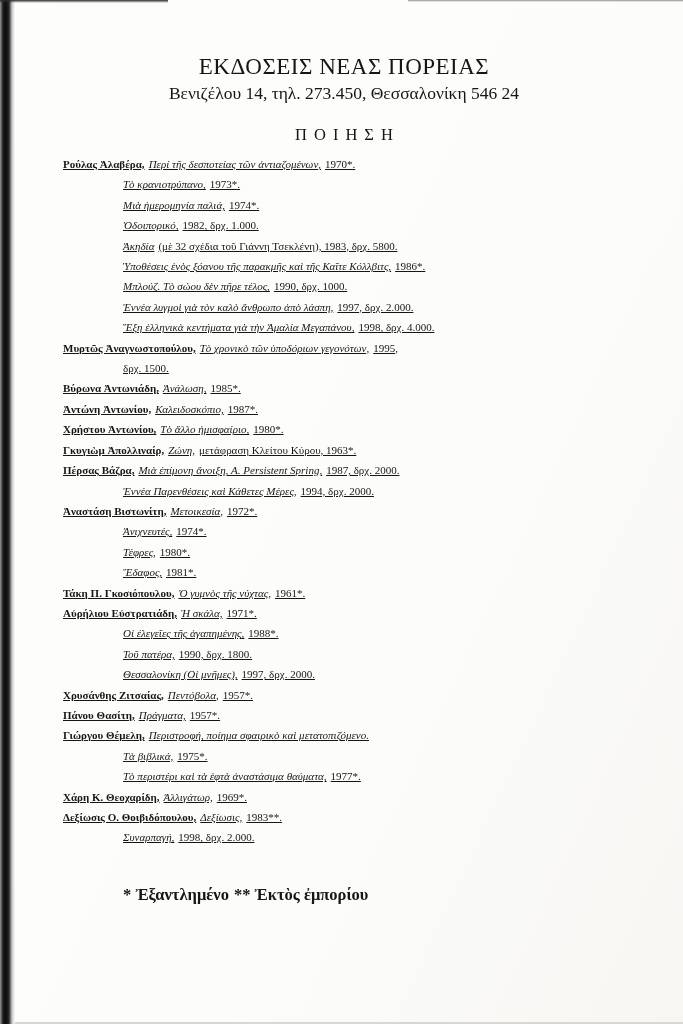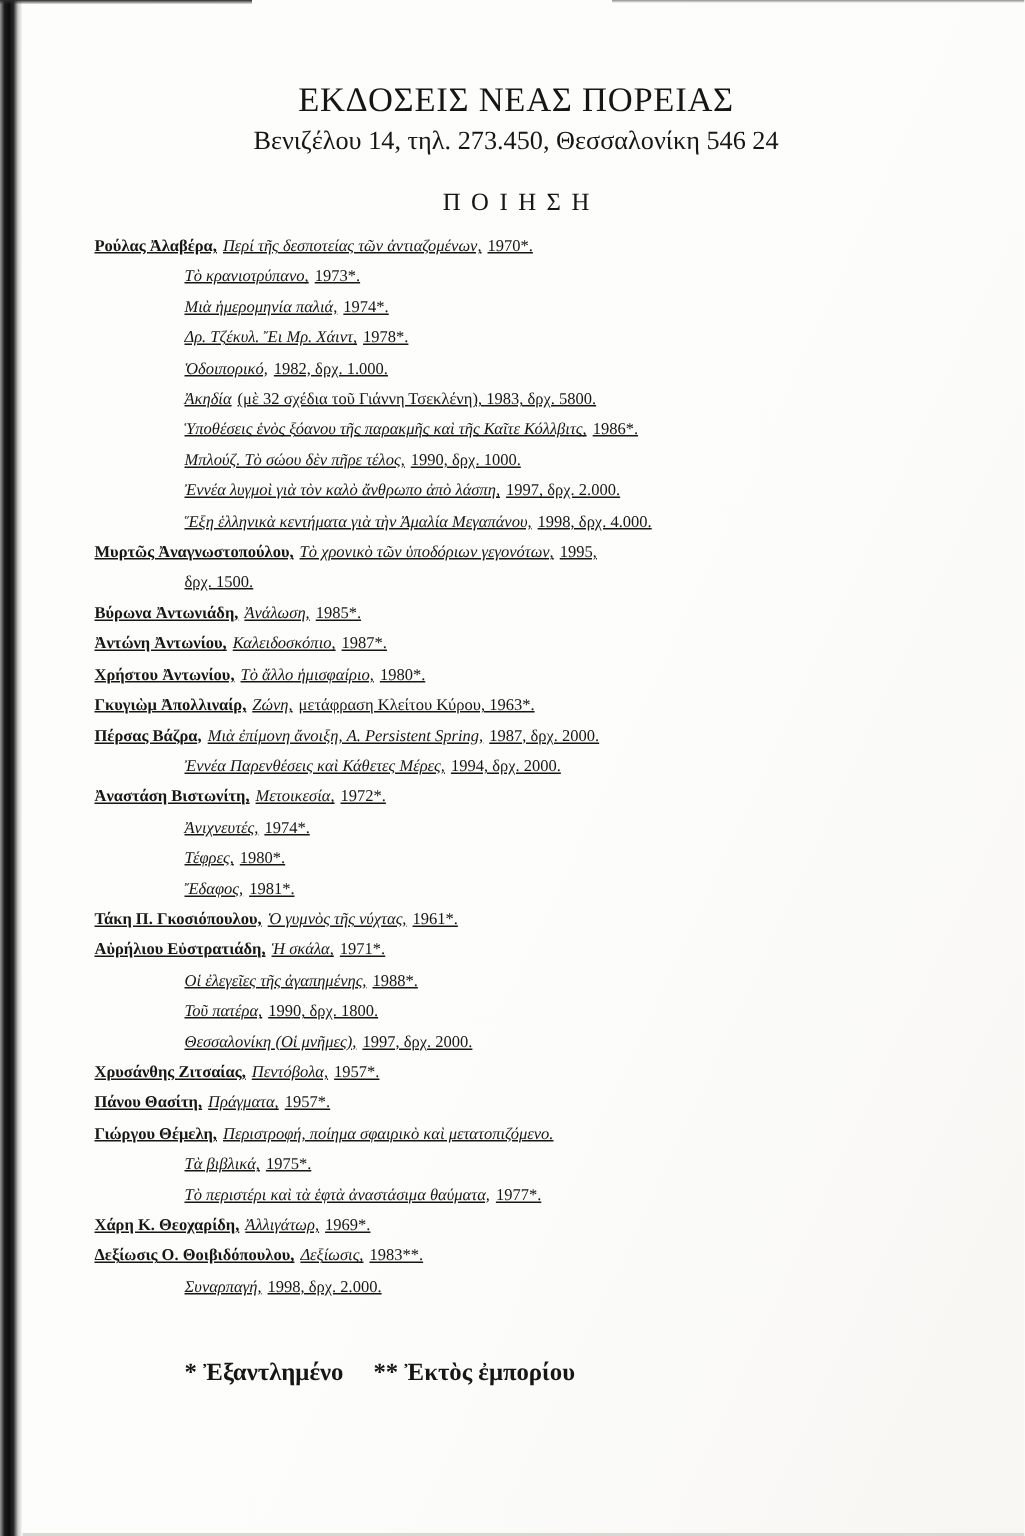--- a/index.html
+++ b/index.html
@@ -60,42 +60,41 @@
   }
   .entry.indent { padding-left: 60px; }
   .entry .author { font-weight: bold; font-style: normal; margin-right: 4px; }
   .entry .work  { font-style: italic; margin-right: 4px; }
   .entry .tail  { font-style: normal; }
   .legend {
     margin-top: 37px; padding-left: 60px;
     font-size: 16.5px; font-weight: bold; line-height: 20px;
     white-space: nowrap;
   }
-  .legend .legend-exhausted { margin-right: 20px; }
+  .legend .legend-exhausted { margin-right: 5px; }
 </style>
 </head>
 <body>
 
 <div class="page">
   <div class="edge-shadow"></div>
   <div class="top-line-left"></div>
   <div class="top-line-right"></div>
   <div class="bottom-line"></div>
 
   <div class="content">
     <h1 class="pub-title">ΕΚΔΟΣΕΙΣ ΝΕΑΣ ΠΟΡΕΙΑΣ</h1>
     <div class="pub-address">Βενιζέλου 14, τηλ. 273.450, Θεσσαλονίκη 546 24</div>
 
     <h2 class="section-title">ΠΟΙΗΣΗ</h2>
 
     <div class="entries">
         <p class="entry"><b class="author">Ρούλας Ἀλαβέρα,</b><i class="work">Περί τῆς δεσποτείας τῶν ἀντιαζομένων,</i><span class="tail">1970*.</span></p>
         <p class="entry indent"><i class="work">Τὸ κρανιοτρύπανο,</i><span class="tail">1973*.</span></p>
         <p class="entry indent"><i class="work">Μιὰ ἡμερομηνία παλιά,</i><span class="tail">1974*.</span></p>
-        <p class="entry indent"><i class="work">Δρ. Τζέκυλ. Ἔι Μρ. Χάιντ,</i><span class="tail">1978*.</span></p>
         <p class="entry indent"><i class="work">Ὁδοιπορικό,</i><span class="tail">1982, δρχ. 1.000.</span></p>
         <p class="entry indent"><i class="work">Ἀκηδία</i><span class="tail">(μὲ 32 σχέδια τοῦ Γιάννη Τσεκλένη), 1983, δρχ. 5800.</span></p>
         <p class="entry indent"><i class="work">Ὑποθέσεις ἑνὸς ξόανου τῆς παρακμῆς καὶ τῆς Καῖτε Κόλλβιτς,</i><span class="tail">1986*.</span></p>
         <p class="entry indent"><i class="work">Μπλούζ. Τὸ σώου δὲν πῆρε τέλος,</i><span class="tail">1990, δρχ. 1000.</span></p>
         <p class="entry indent"><i class="work">Ἐννέα λυγμοὶ γιὰ τὸν καλὸ ἄνθρωπο ἀπὸ λάσπη,</i><span class="tail">1997, δρχ. 2.000.</span></p>
         <p class="entry indent"><i class="work">Ἕξη ἑλληνικὰ κεντήματα γιὰ τὴν Ἀμαλία Μεγαπάνου,</i><span class="tail">1998, δρχ. 4.000.</span></p>
         <p class="entry"><b class="author">Μυρτῶς Ἀναγνωστοπούλου,</b><i class="work">Τὸ χρονικὸ τῶν ὑποδόριων γεγονότων,</i><span class="tail">1995,</span></p>
         <p class="entry indent"><span class="tail">δρχ.  1500.</span></p>
         <p class="entry"><b class="author">Βύρωνα Ἀντωνιάδη,</b><i class="work">Ἀνάλωση,</i><span class="tail">1985*.</span></p>
         <p class="entry"><b class="author">Ἀντώνη Ἀντωνίου,</b><i class="work">Καλειδοσκόπιο,</i><span class="tail">1987*.</span></p>

